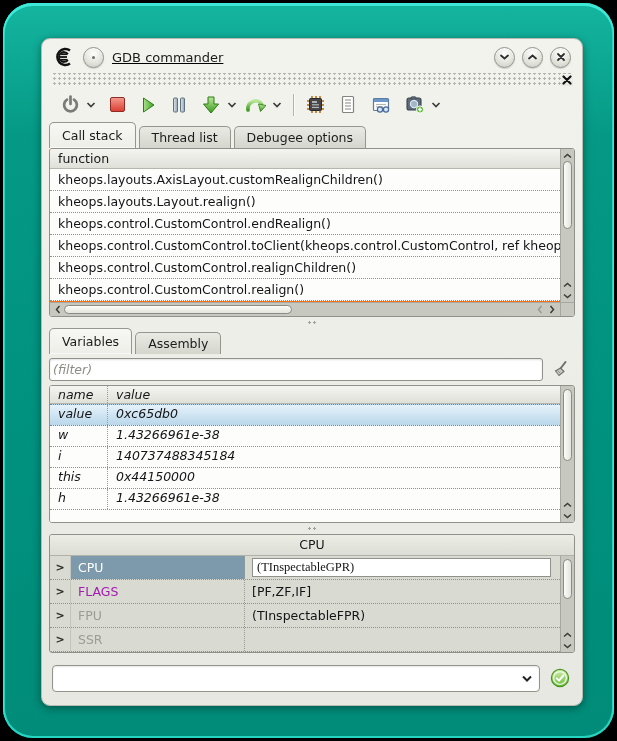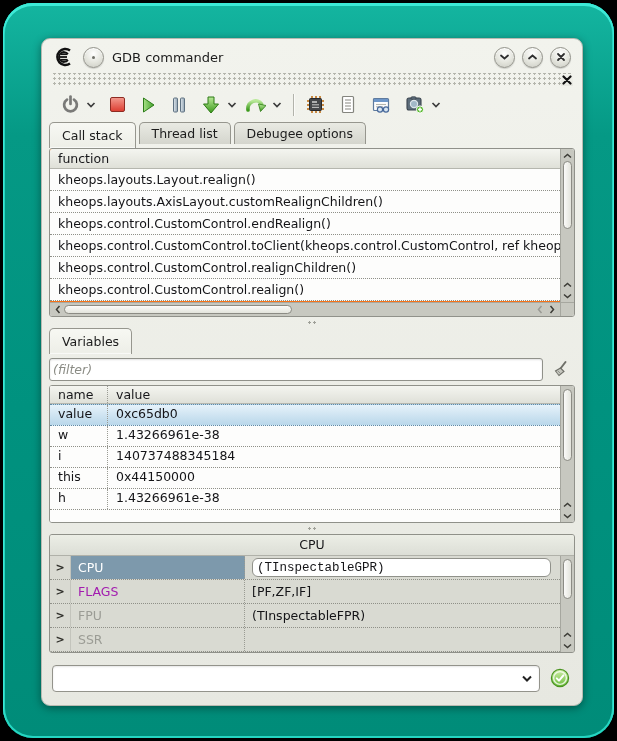--- a/index.html
+++ b/index.html
@@ -21,21 +21,21 @@
   .window {
     position:absolute; left:38px; top:35px; width:542px; height:668px;
     background:linear-gradient(#f2f3ed,#e7e8e1);
     border:1px solid #b9bab1;
     border-radius:9px;
     box-shadow:0 2px 8px rgba(0,0,0,.4);
     display:flex; flex-direction:column;
     padding:3px 0 0 0;
   }
   
-  .titlebar { height:30px; display:flex; align-items:center; gap:8px; padding:0 11px; flex:0 0 auto; }
+  .titlebar { height:30px; display:flex; align-items:center; gap:8px; padding:0 11px; flex:0 0 auto;text-decoration:underline; }
   .title-text { font-size:13px; color:#1b1b1b; }
   .round-btn {
     width:21px; height:21px; border-radius:50%;
     background:radial-gradient(circle at 50% 30%, #ffffff, #e3e4dc 55%, #c9cac2 100%);
     border:1px solid #93938b;
     box-shadow:inset 0 1px 1px rgba(255,255,255,.9), 0 1px 1px rgba(0,0,0,.15);
     display:flex; align-items:center; justify-content:center; cursor:default;
   }
   .win-controls { margin-left:auto; display:flex; gap:7px; }
   .dot { width:3px; height:3px; border-radius:50%; background:#6f6f68; }
@@ -46,21 +46,21 @@
     background-size:5px 5px; background-position:1px 3px;
   }
   .dock-close { position:absolute; right:0; top:1px; width:12px; height:12px; background:linear-gradient(#f2f3ed,#e7e8e1); display:flex; align-items:center; justify-content:center; }
   
   .toolbar { height:35px; display:flex; align-items:center; padding:0 16px; flex:0 0 auto; }
   .tb-btn { display:flex; align-items:center; justify-content:center; height:26px; padding:0 3px; }
   .tb-gap { width:8px; } .tb-gap-sm { width:2px; }
   .tb-sep { width:2px; height:22px; margin:0 8px; border-left:1px solid #b2b3ab; border-right:1px solid #fbfbf8; }
   .stop-sq { width:15px; height:15px; border:1px solid #8e2b22; border-radius:2px; background:linear-gradient(#f2978b,#dd4034); }
   
-  .tabs { display:flex; align-items:flex-start; padding:0 0 0 7px; position:relative; z-index:2; flex:0 0 auto; }
+  .tabs { display:flex; align-items:flex-end; padding:0 0 0 7px; position:relative; z-index:2; flex:0 0 auto; }
   .tab {
     height:22px; padding:0 12px; font-size:12.5px; color:#1c1c1c;
     background:linear-gradient(#e9eae3,#d4d5cd);
     border:1px solid #96968e; border-bottom:none;
     border-radius:5px 5px 0 0; margin-right:3px;
     display:flex; align-items:center; cursor:default;
   }
   .tab.active {
     height:26px; background:linear-gradient(#f7f8f3,#edeee7);
     z-index:3; box-shadow:0 -1px 1px rgba(255,255,255,.7) inset;
@@ -91,21 +91,21 @@
   
   .filter-row { height:31px; display:flex; align-items:center; gap:6px; padding:0 9px 0 7px; flex:0 0 auto; }
   .filter-input {
     flex:1; height:23px; border:1px solid #90918a; border-radius:3px;
     background:#fff; font-family:"DejaVu Sans",sans-serif; font-size:12.5px; padding:0 3px; color:#222;
     box-shadow:inset 0 1px 2px rgba(0,0,0,.12);
   }
   .filter-input::placeholder { font-style:italic; color:#8b8c85; opacity:1; }
   .icon-btn { width:24px; height:24px; display:flex; align-items:center; justify-content:center; }
   
-  .vars-panel { height:138px; display:grid; grid-template-columns:1fr 14px; }
+  .vars-panel { height:138px; display:grid; grid-template-columns:1fr 14px;font-style:italic; }
   .vars-main { overflow:hidden; background:#fdfdfc; }
   .vars-header { display:flex; background:linear-gradient(#f4f5f0,#dfe0d8); border-bottom:1px solid #b5b6ae; font-size:12.5px; color:#17171a; }
   .vars-header .h-name { width:57px; padding:1px 8px; }
   .vars-header .h-value { flex:1; padding:1px 8px; border-left:1px dotted #9a9b93; }
   .var-row { display:flex; height:21px; border-bottom:1px dotted #8f9088; font-size:12.5px; color:#141417; background:#fdfdfc; }
   .var-row .c-name { width:57px; padding:1px 8px; white-space:nowrap; }
   .var-row .c-value { flex:1; padding:1px 8px; border-left:1px dotted #9a9b93; white-space:nowrap; }
   .var-row.selected { background:linear-gradient(#e6f2fa,#b9d7ea); border-top:1px dotted #628aa4; border-bottom:1px dotted #628aa4; height:22px; }
   
   .cpu-box { margin:0 7px; height:119px; border:1px solid #90918a; border-radius:3px; overflow:hidden; display:flex; flex-direction:column; flex:0 0 auto; background:#d9dad2; }
@@ -113,21 +113,21 @@
   .cpu-grid { flex:1; display:grid; grid-template-columns:1fr 14px; overflow:hidden; }
   .cpu-rows { overflow:hidden; }
   .cpu-row { display:flex; height:24px; align-items:stretch; border-bottom:1px dotted #8f9088; font-size:12.5px; background:#d9dad2; }
   .cpu-row .expander { width:21px; display:flex; align-items:center; justify-content:center; border-right:1px solid #c3c4bc; color:#2e2e29; font-size:11px; font-weight:bold; }
   .cpu-row .r-label { width:174px; display:flex; align-items:center; padding:0 7px; color:#a21caf; border-right:1px dotted #9a9b93; }
   .cpu-row .r-value { flex:1; display:flex; align-items:center; padding:0 7px; color:#141417; white-space:nowrap; }
   .cpu-row.selected .r-label { background:#7d99ac; color:#fff; }
   .cpu-row.disabled .r-label { color:#9b9c95; }
   .cpu-edit {
     flex:1; height:19px; margin:2px 2px 2px 0; background:#fff;
-    border:1px solid #90918a; border-radius:6px; font-family:Liberation Mono, monospace;
+    border:1px solid #90918a; border-radius:0; font-family:Liberation Serif, serif;
     font-size:12.5px; padding:0 4px; color:#141417;
   }
   
   .bottom-gap { height:11px; flex:0 0 auto; }
   .bottom-row { height:28px; display:flex; align-items:center; gap:8px; padding:0 10px; flex:0 0 auto; }
   .combo {
     flex:1; height:27px; background:#fff; border:1px solid #93938b; border-radius:4px;
     display:flex; align-items:center; padding:0 6px;
     box-shadow:inset 0 1px 2px rgba(0,0,0,.1);
   }
@@ -328,22 +328,22 @@
           <span>Thread list</span>
         </div>
       <div class="tab">
           <span>Debugee options</span>
         </div>
     </div>
 
     <div class="panel cs-panel">
       <div class="cs-list">
         <div class="col-header">function</div>
+        <div class="cs-row">kheops.layouts.AxisLayout.customRealignChildren()</div>
         <div class="cs-row">kheops.layouts.Layout.realign()</div>
-        <div class="cs-row">kheops.layouts.AxisLayout.customRealignChildren()</div>
         <div class="cs-row">kheops.control.CustomControl.endRealign()</div>
         <div class="cs-row">kheops.control.CustomControl.toClient(kheops.control.CustomControl, ref kheops.</div>
         <div class="cs-row">kheops.control.CustomControl.realignChildren()</div>
         <div class="cs-row">kheops.control.CustomControl.realign()</div>
       </div>
       <div class="vscroll">
         <span class="sb-arrow">
             <svg width="9" height="6" viewBox="0 0 9 6">
               <path d="M1 4.5 L4.5 1.5 L8 4.5" fill="none" stroke="#3c3c36" stroke-width="1.5"></path>
             </svg>
@@ -383,20 +383,23 @@
       <div class="corner"></div>
     </div>
 
     <div class="splitter">
         <span class="grip"></span>
       </div>
 
     <div class="tabs tabs-lower">
       <div class="tab active">
           <span>Variables</span>
+        </div>
+      <div class="tab">
+          <span>Assembly</span>
         </div>
     </div>
 
     <div class="filter-row">
       <input class="filter-input" type="text" placeholder="(filter)" style="">
       <span class="icon-btn">
         <svg width="20" height="20" viewBox="0 0 20 20">
           <line x1="14.5" y1="2" x2="9.5" y2="8.5" stroke="#6f7069" stroke-width="2" stroke-linecap="round"></line>
           <path d="M9.5 8 L13 11.5 L8 15.5 L4.5 11 Z" fill="#c6c7bf" stroke="#6f7069" stroke-width="1.1"></path>
           <path d="M5.5 12.5 L7.5 14.5 M7 11 L9.5 13.5" stroke="#8a8b84" stroke-width="0.9"></path>

